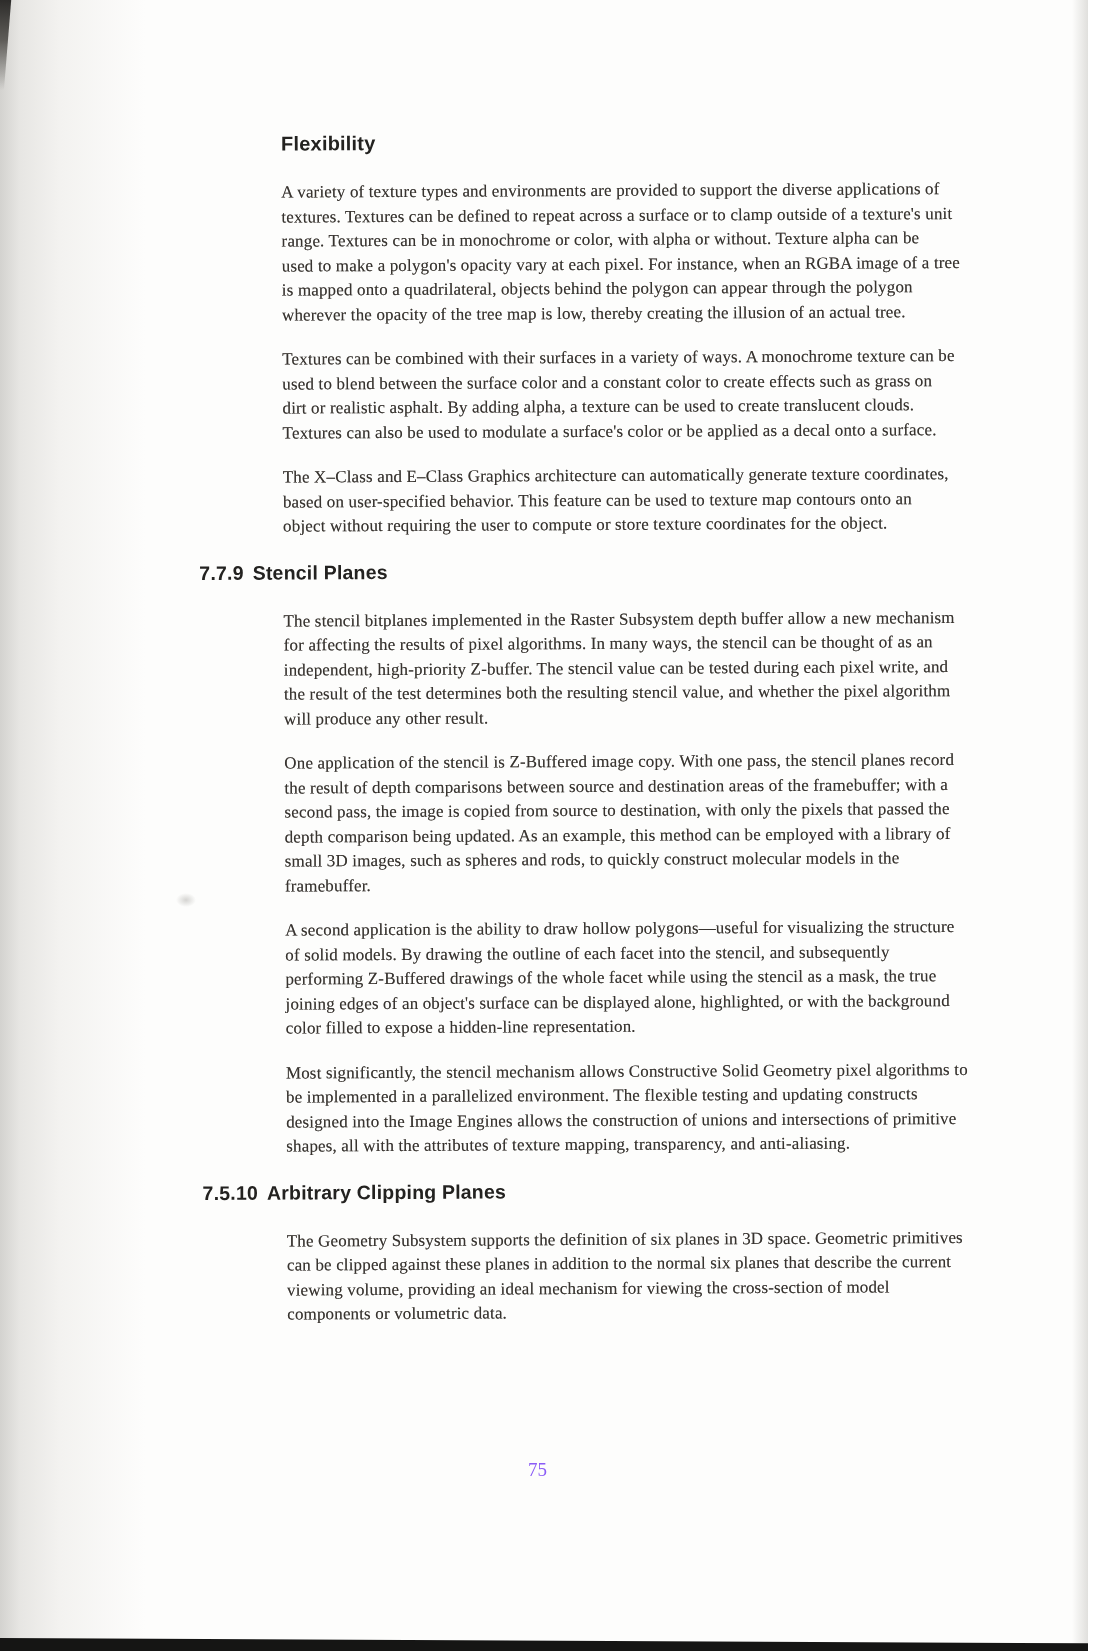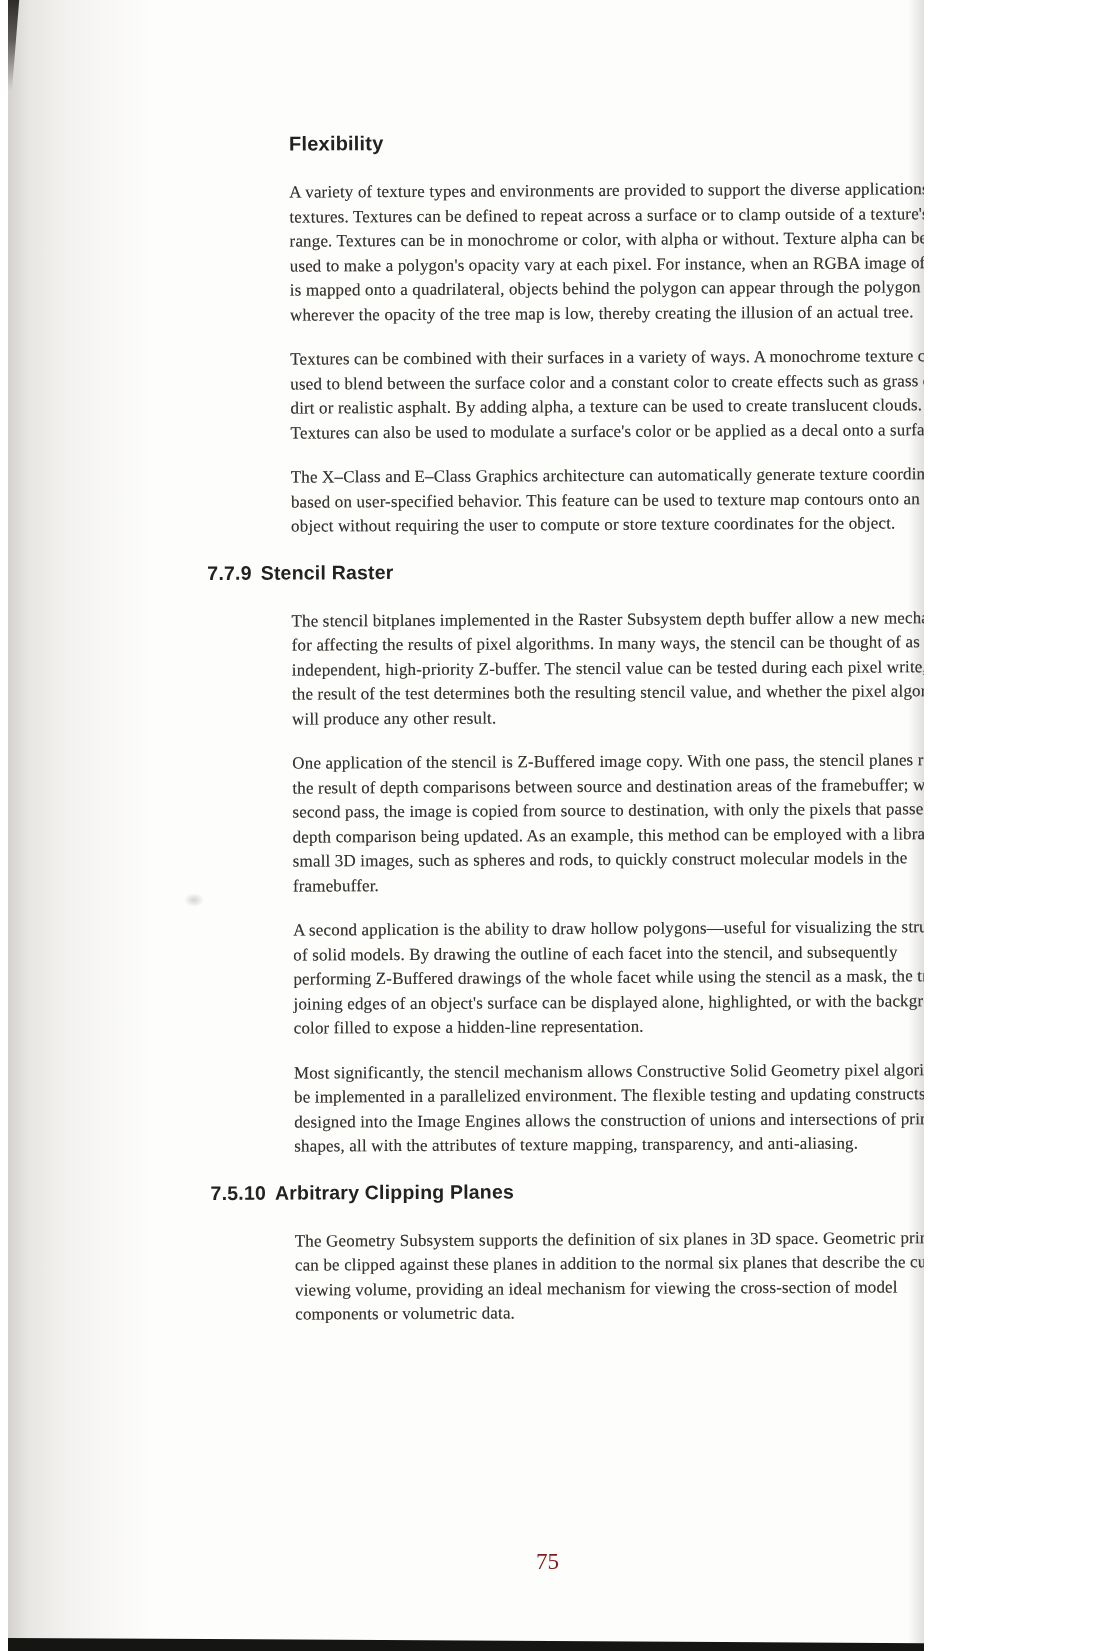--- a/index.html
+++ b/index.html
@@ -1,23 +1,22 @@
 <!DOCTYPE html>
 <html><head>
 <meta charset="utf-8">
 <style>
   html, body { margin: 0; padding: 0; background: #ffffff; }
   .page {
     position: relative;
-    width: 916px;
+    width: 1088px;
     height: 1651px;
     background: #fdfdfc;
     overflow: hidden;
     font-family: "Liberation Serif", serif;
-    margin-left: 8px;
   }
   .edge-left {
     position: absolute; left: 0; top: 0; bottom: 0; width: 150px;
     background: linear-gradient(to right,
       #d3d2cf 0px, #e7e6e3 20px, #f3f2f0 60px, rgba(255,255,255,0) 145px);
     pointer-events: none;
   }
   .corner-tl {
     position: absolute; left: 0; top: 0; width: 14px; height: 90px;
     background: linear-gradient(to bottom, #2d2c2a 0%, #5f5d59 45%, rgba(110,108,104,0) 100%);
@@ -71,24 +70,24 @@
     font-family: "Liberation Serif", serif;
     font-size: 17px;
     line-height: 24.5px;
     color: #383430;
     letter-spacing: 0.15px;
     white-space: pre;
     margin: 0 0 20px 84px;
     text-shadow: 0 0 0.5px rgba(56,52,48,0.55);
   }
   .page-number {
-    position: absolute; left: 528px; top: 1550px;
+    position: absolute; left: 528px; top: 1458px;
     font-family: "Liberation Serif", serif;
-    font-size: 23px; line-height: 24px;
-    color: #7f1d1d;
+    font-size: 19px; line-height: 24px;
+    color: #8b5cf6;
   }
 </style>
 </head>
 <body>
 
 <div class="page">
   <div class="edge-left"></div>
   <div class="corner-tl"></div>
   <div class="edge-right"></div>
   <div class="smudge"></div>
@@ -104,21 +103,21 @@
     <p class="body">Textures can be combined with their surfaces in a variety of ways. A monochrome texture can be
 used to blend between the surface color and a constant color to create effects such as grass on
 dirt or realistic asphalt. By adding alpha, a texture can be used to create translucent clouds.
 Textures can also be used to modulate a surface's color or be applied as a decal onto a surface.</p>
     <p class="body">The X–Class and E–Class Graphics architecture can automatically generate texture coordinates,
 based on user-specified behavior. This feature can be used to texture map contours onto an
 object without requiring the user to compute or store texture coordinates for the object.</p>
 
     <div class="section-heading">
       <span class="sec-num">7.7.9</span>
-      <span class="sec-title">Stencil Raster</span>
+      <span class="sec-title">Stencil Planes</span>
     </div>
     <p class="body">The stencil bitplanes implemented in the Raster Subsystem depth buffer allow a new mechanism
 for affecting the results of pixel algorithms. In many ways, the stencil can be thought of as an
 independent, high-priority Z-buffer. The stencil value can be tested during each pixel write, and
 the result of the test determines both the resulting stencil value, and whether the pixel algorithm
 will produce any other result.</p>
     <p class="body">One application of the stencil is Z-Buffered image copy. With one pass, the stencil planes record
 the result of depth comparisons between source and destination areas of the framebuffer; with a
 second pass, the image is copied from source to destination, with only the pixels that passed the
 depth comparison being updated. As an example, this method can be employed with a library of

